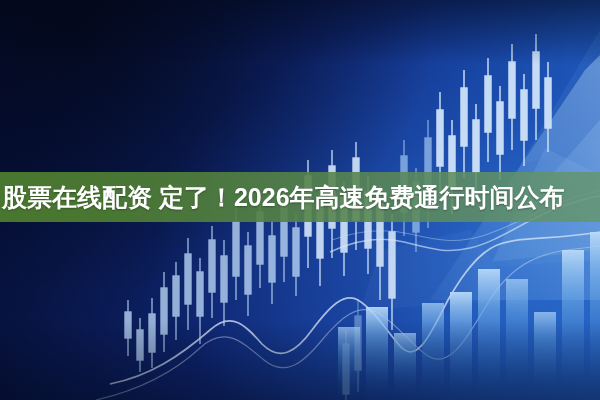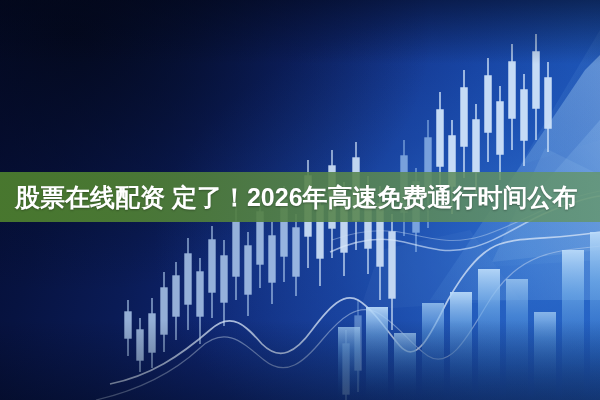--- a/index.html
+++ b/index.html
@@ -78,21 +78,21 @@
         rgba(100,150,112,0.85) 100%);
     display: flex;
     align-items: center;
   }
   #banner-text {
     color: #ffffff;
     font-size: 25px;
     font-weight: bold;
     letter-spacing: 0px;
     white-space: nowrap;
-    padding-left: 15px;
+    padding-left: 2px;
     line-height: 1;
     text-shadow: 0 1px 2px rgba(0,0,0,0.30);
   }
 </style>
 </head>
 <body>
 
 <div id="stage">
 
   <div class="bg-base"></div>

